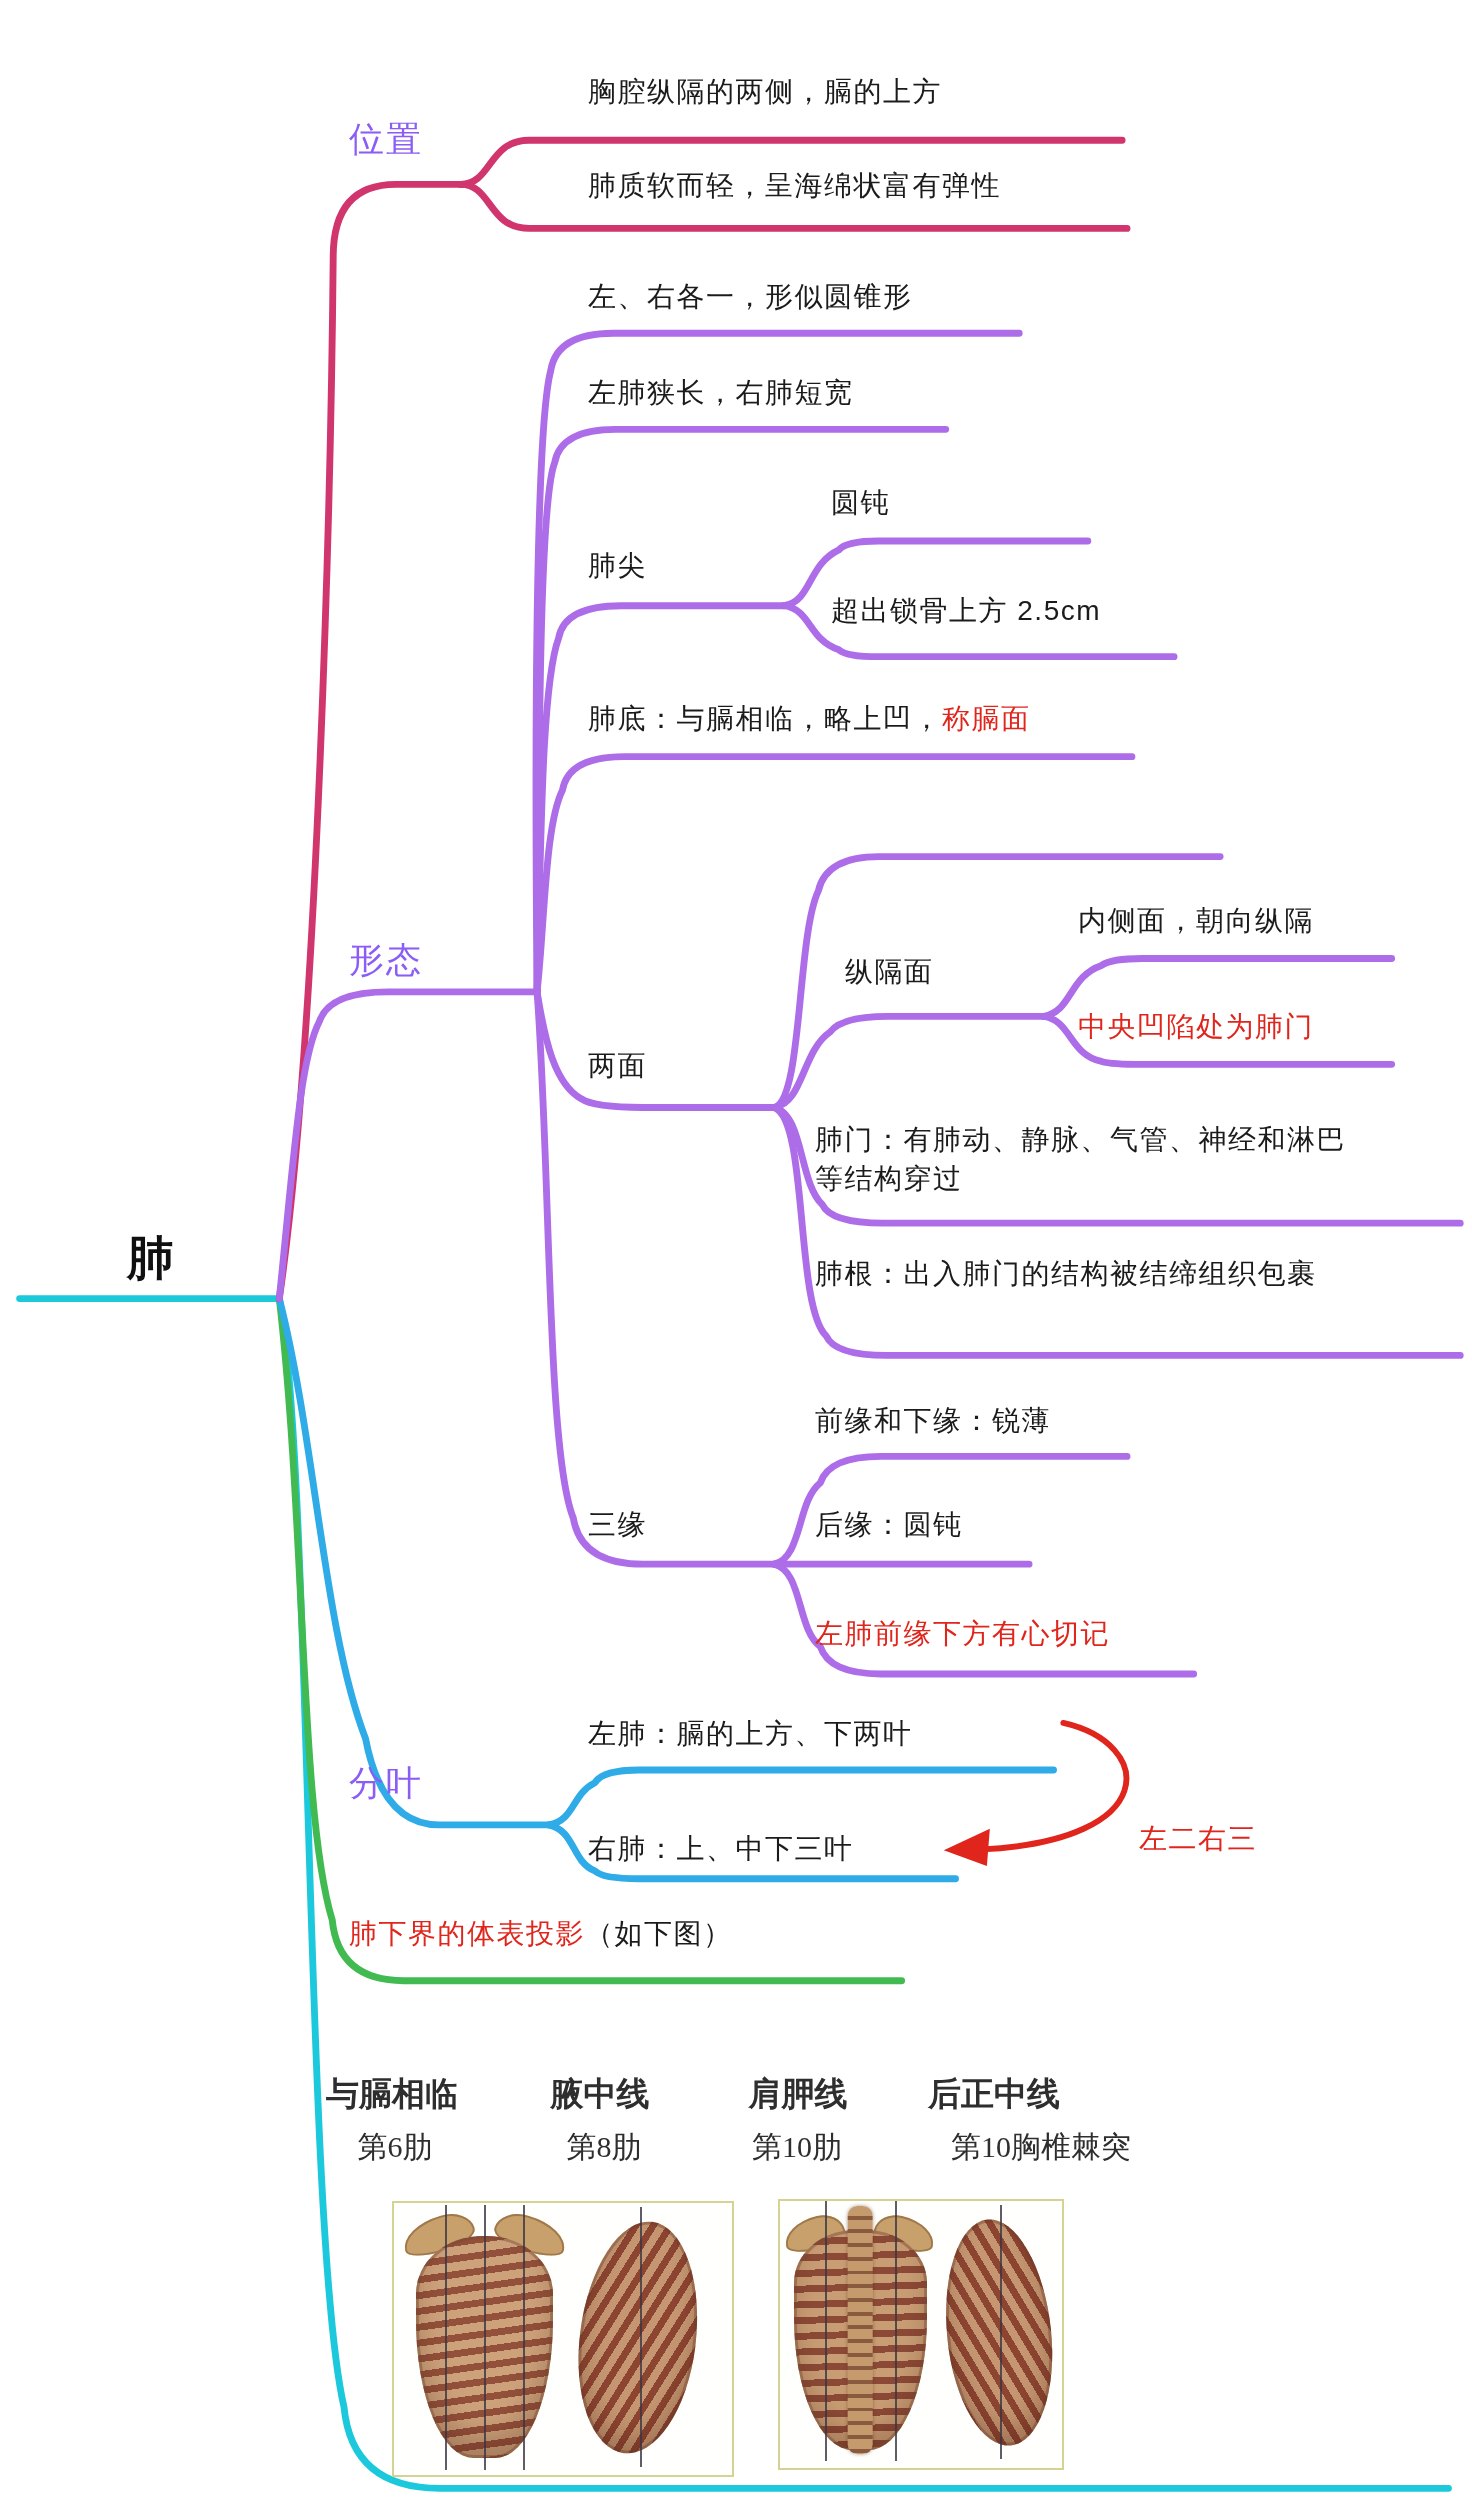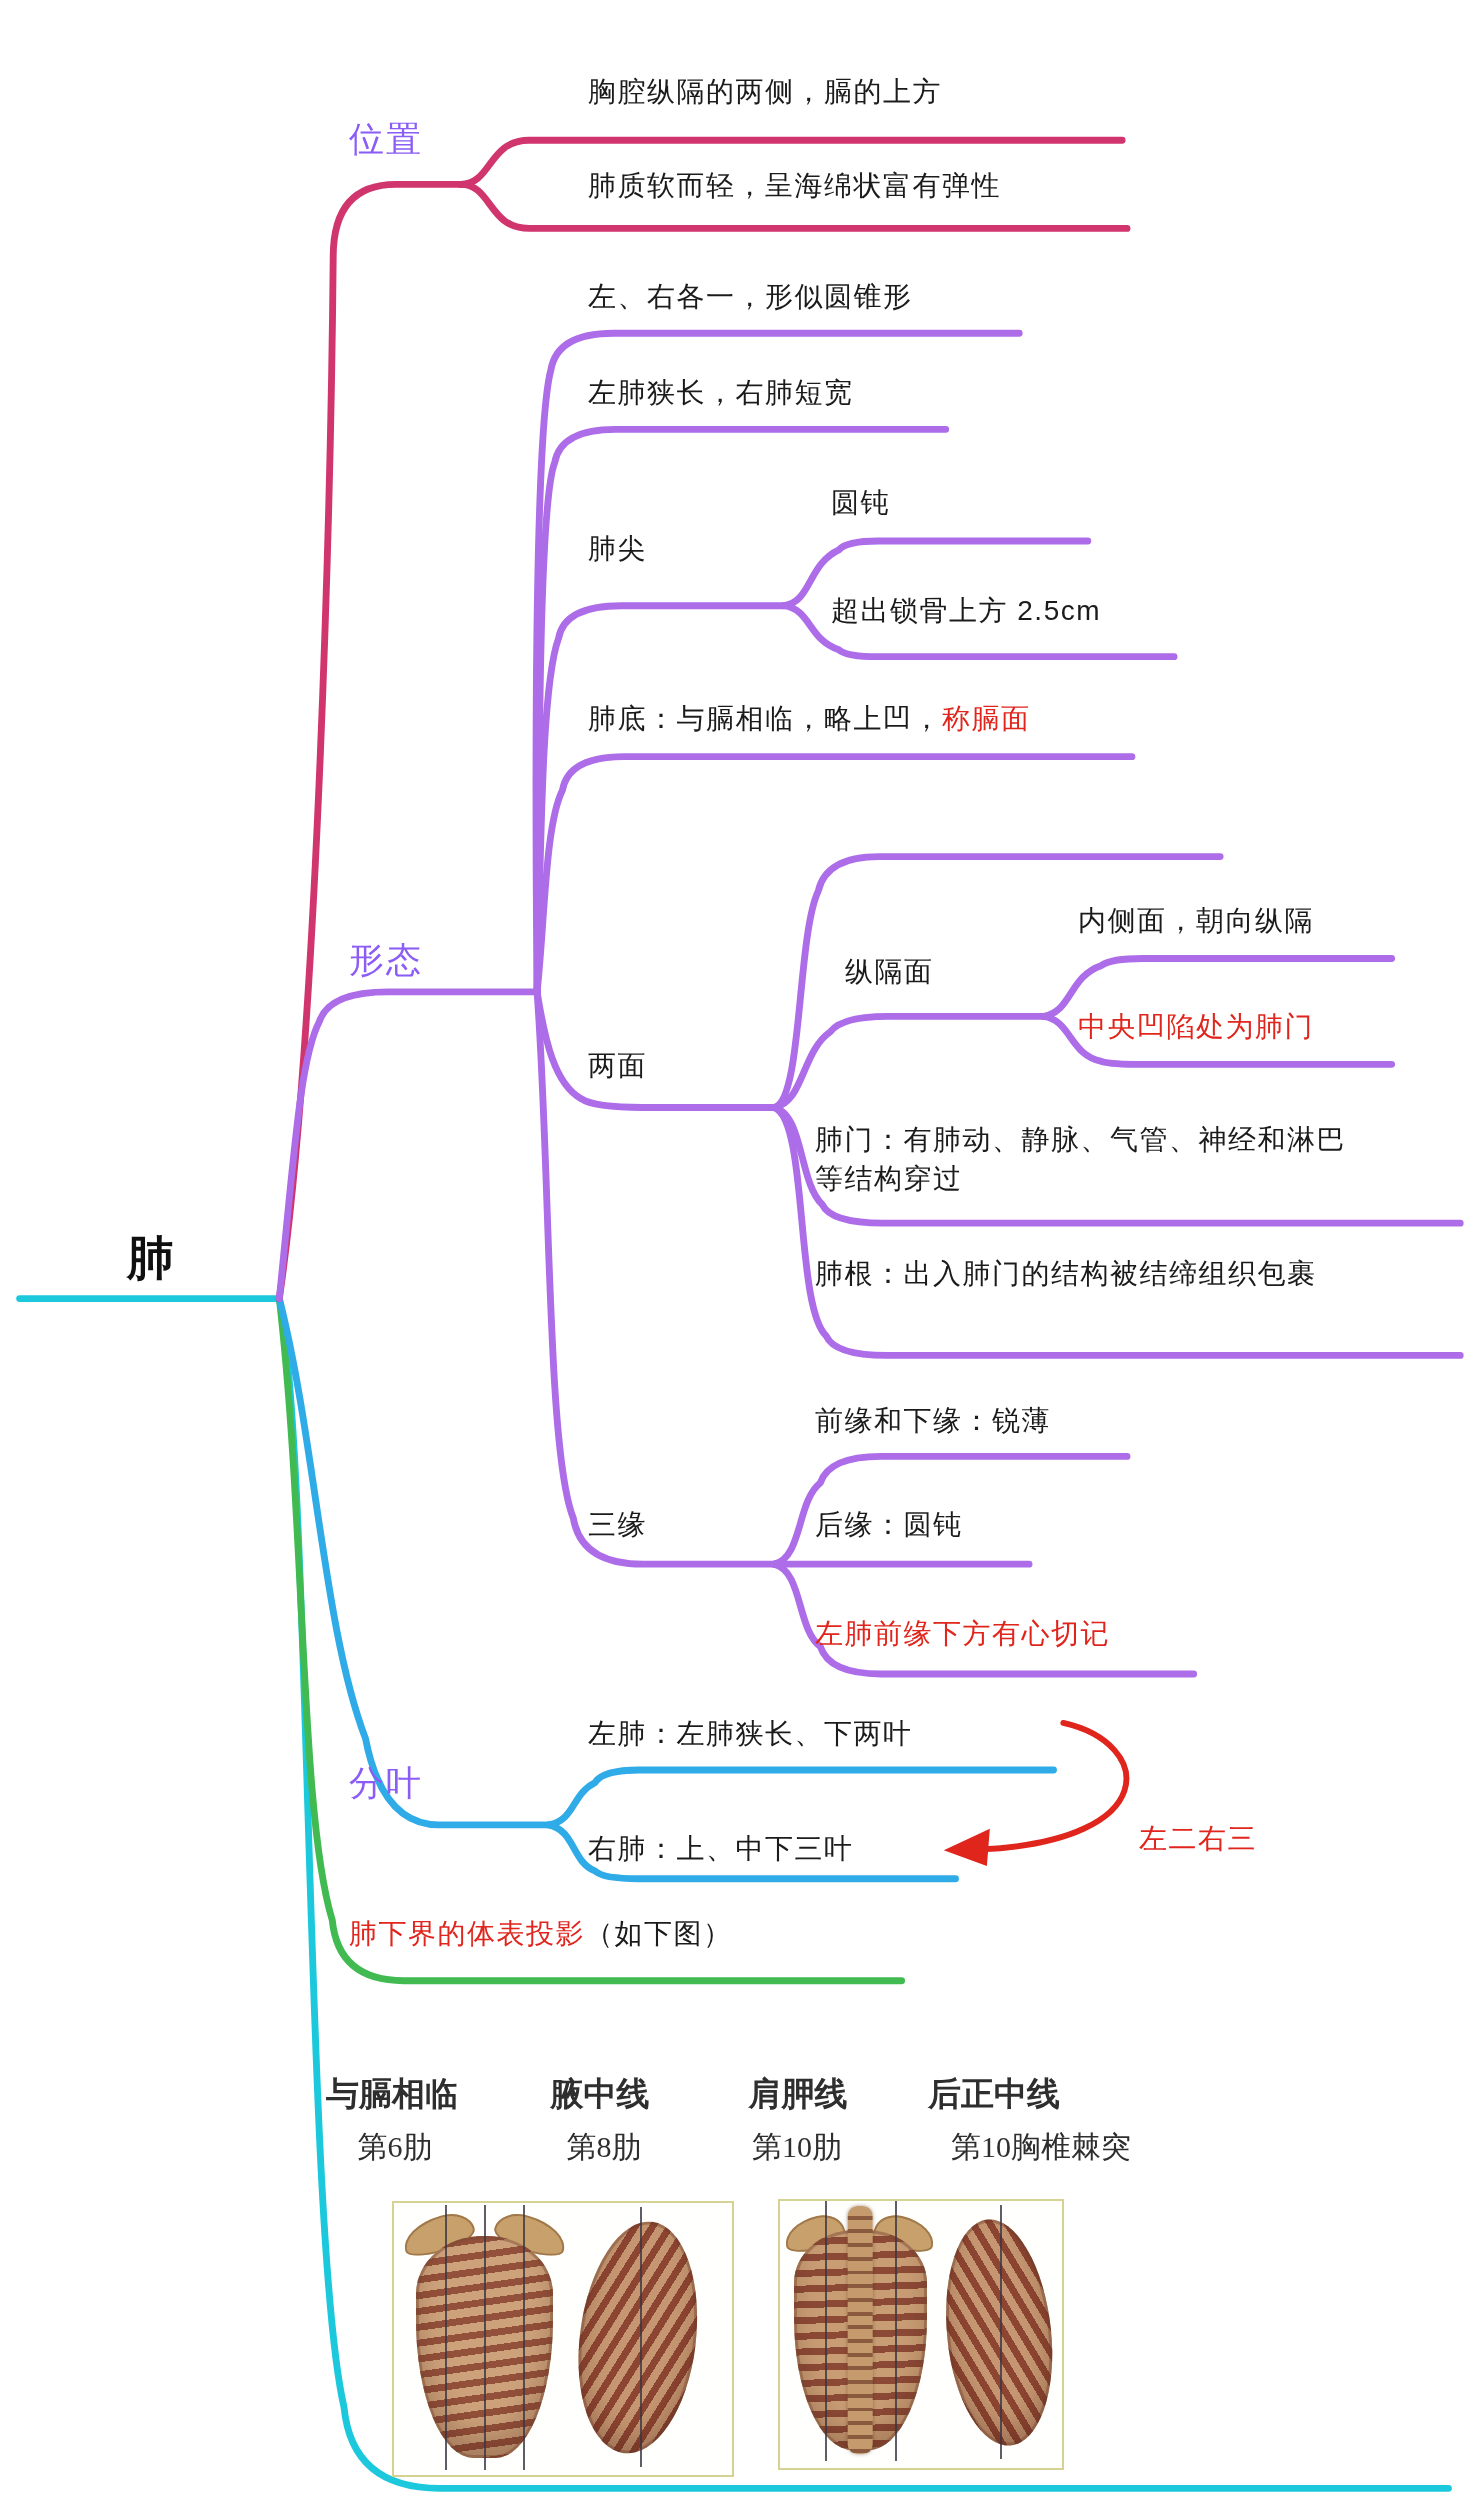--- a/index.html
+++ b/index.html
@@ -88,41 +88,41 @@
   <div class="branch-label" style="left:349px;top:116px;">位置</div>
   <div class="branch-label" style="left:349px;top:937px;">形态</div>
   <div class="branch-label" style="left:349px;top:1760px;">分叶</div>
 
   <div class="node" style="left:588px;top:73px;">胸腔纵隔的两侧，膈的上方</div>
   <div class="node" style="left:588px;top:167px;">肺质软而轻，呈海绵状富有弹性</div>
 
   <div class="node" style="left:588px;top:278px;">左、右各一，形似圆锥形</div>
   <div class="node" style="left:588px;top:374px;">左肺狭长，右肺短宽</div>
 
-  <div class="node" style="left:588px;top:530px;">肺尖</div>
+  <div class="node" style="left:588px;top:547px;">肺尖</div>
   <div class="node" style="left:831px;top:484px;">圆钝</div>
   <div class="node" style="left:831px;top:592px;">超出锁骨上方 2.5cm</div>
 
   <div class="node" style="left:588px;top:700px;">
     <span>肺底：与膈相临，略上凹，</span><span class="red">称膈面</span>
   </div>
 
   <div class="node" style="left:588px;top:1047px;">两面</div>
   <div class="node" style="left:845px;top:953px;">纵隔面</div>
   <div class="node" style="left:1078px;top:902px;">内侧面，朝向纵隔</div>
   <div class="node red" style="left:1078px;top:1008px;">中央凹陷处为肺门</div>
   <div class="node wrap" style="left:815px;top:1121px;width:534px;">肺门：有肺动、静脉、气管、神经和淋巴等结构穿过</div>
   <div class="node wrap" style="left:815px;top:1255px;width:534px;">肺根：出入肺门的结构被结缔组织包裹</div>
 
   <div class="node" style="left:588px;top:1506px;">三缘</div>
   <div class="node" style="left:815px;top:1402px;">前缘和下缘：锐薄</div>
   <div class="node" style="left:815px;top:1506px;">后缘：圆钝</div>
   <div class="node red" style="left:815px;top:1615px;">左肺前缘下方有心切记</div>
 
-  <div class="node" style="left:588px;top:1715px;">左肺：左肺狭长、下两叶</div>
+  <div class="node" style="left:588px;top:1715px;">左肺：膈的上方、下两叶</div>
   <div class="node" style="left:588px;top:1823px;margin-top:7px;">右肺：上、中下三叶</div>
   <div class="node red" style="left:1139px;top:1802px;margin-top:18px;">左二右三</div>
 
   <div class="node" style="left:349px;top:1915px;">
     <span class="red">肺下界的体表投影</span><span>（如下图）</span>
   </div>
 
   <div>
     <span class="serif th" style="left:392px;top:2072px;">与膈相临</span>
     <span class="serif th" style="left:600px;top:2072px;">腋中线</span>

